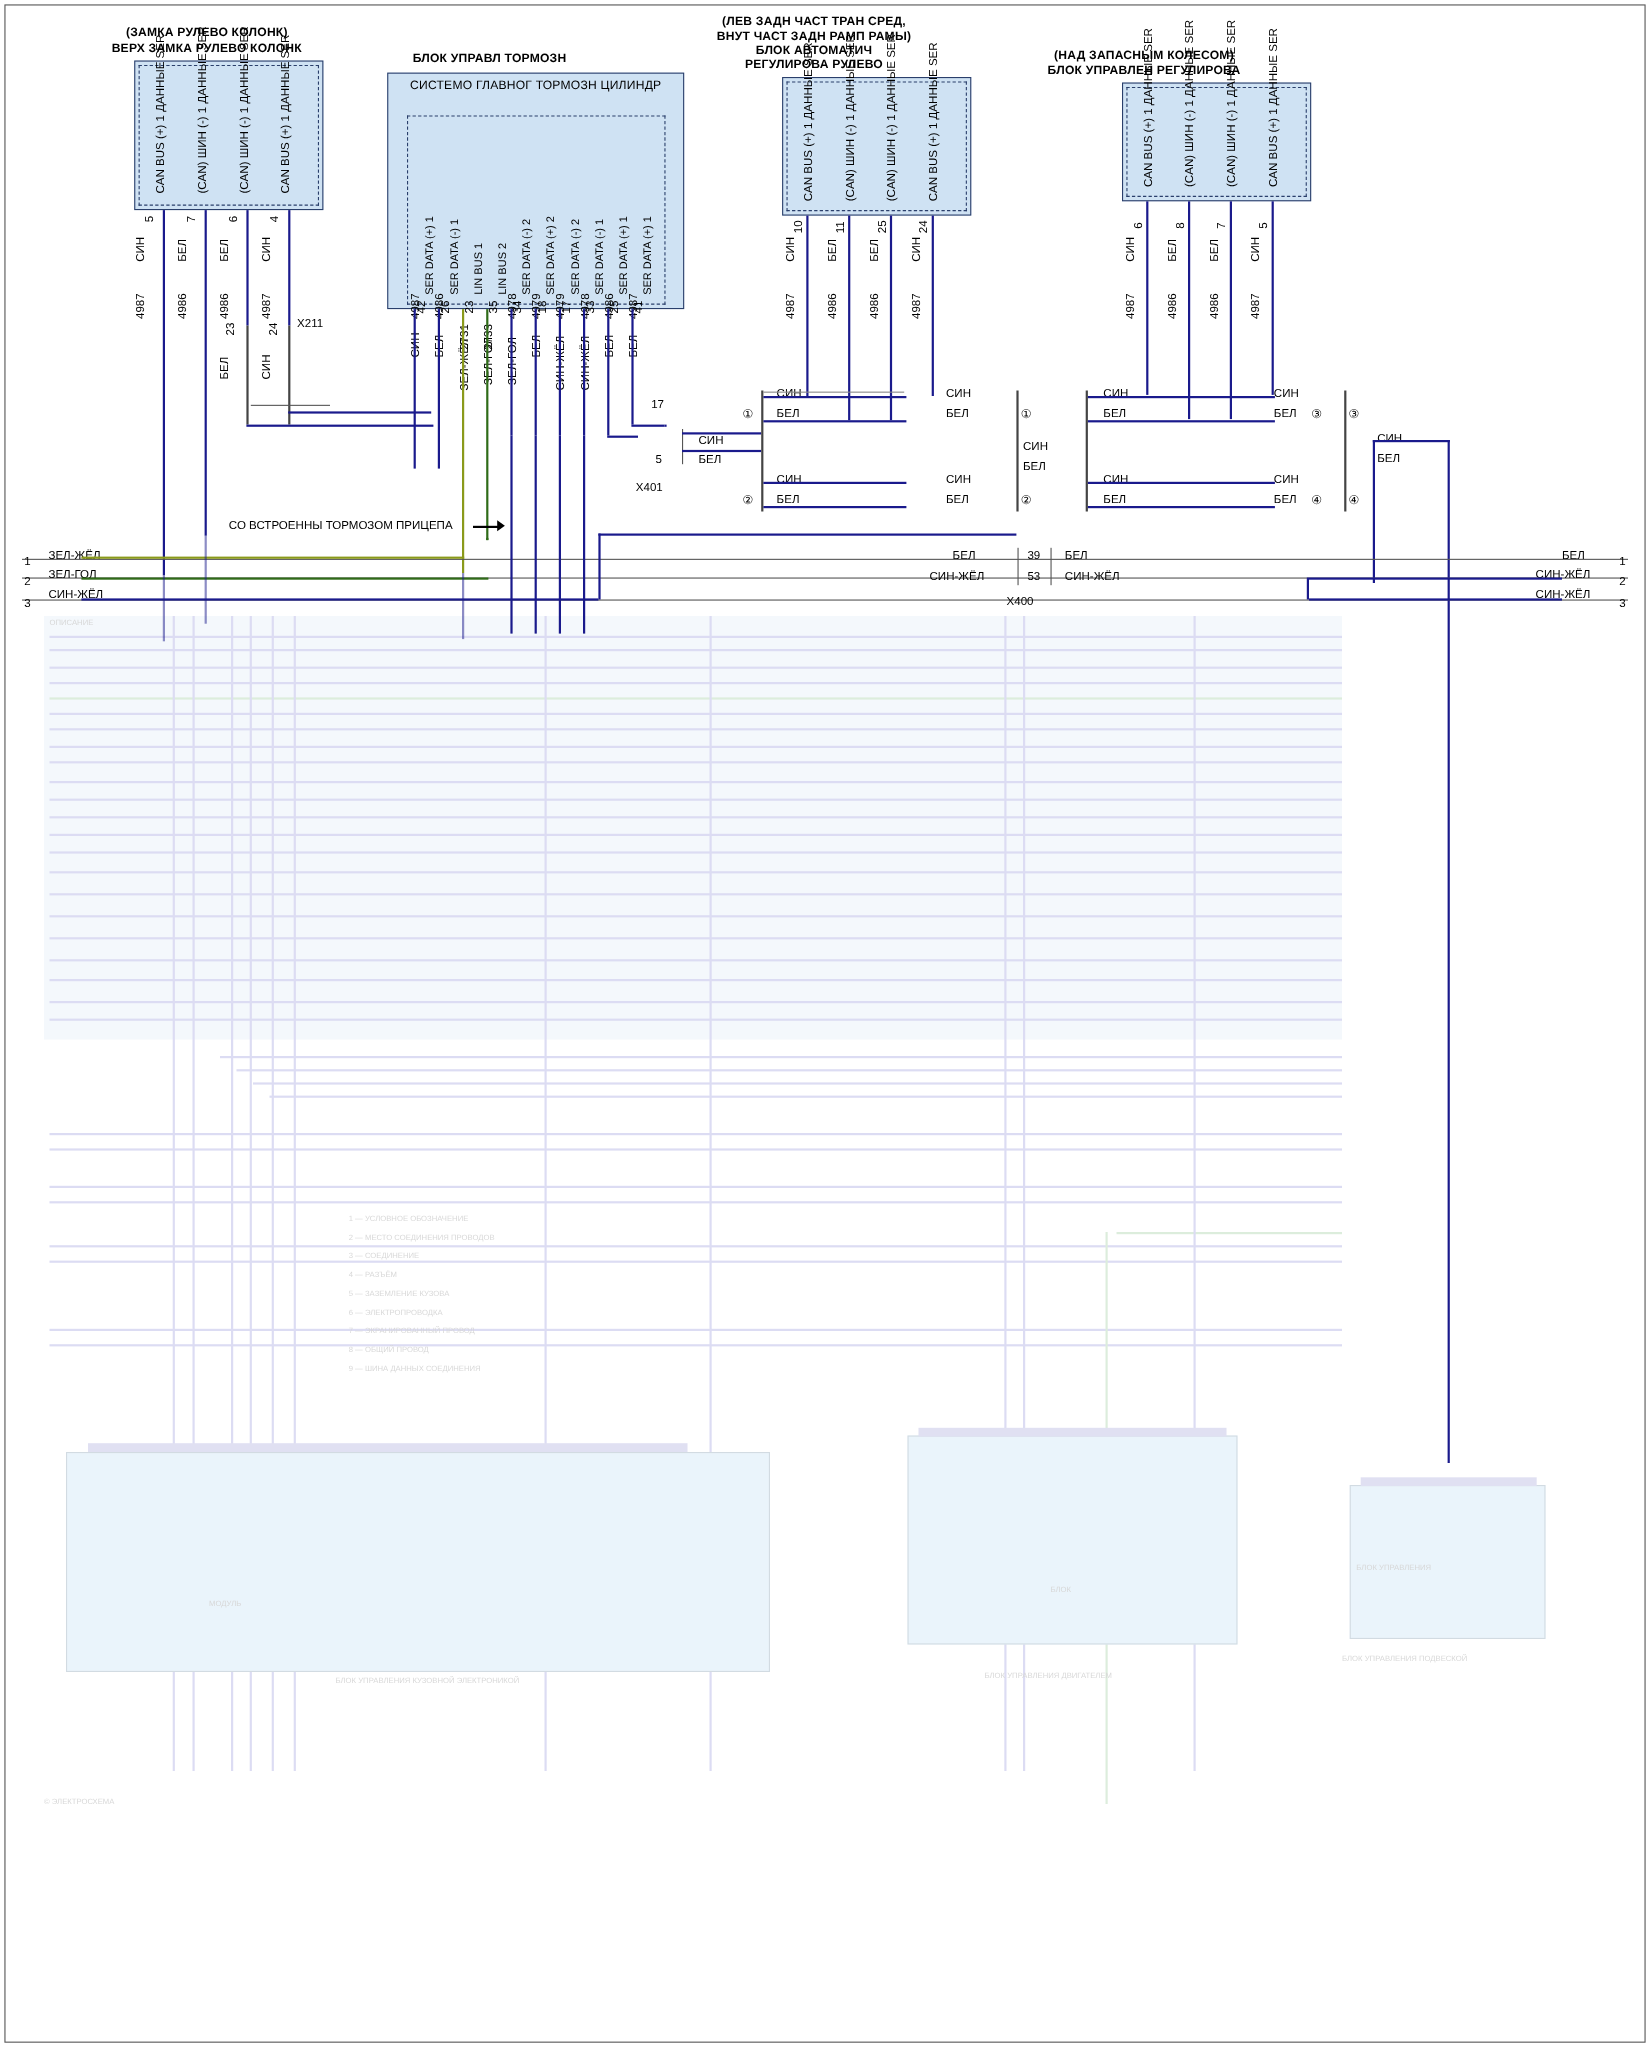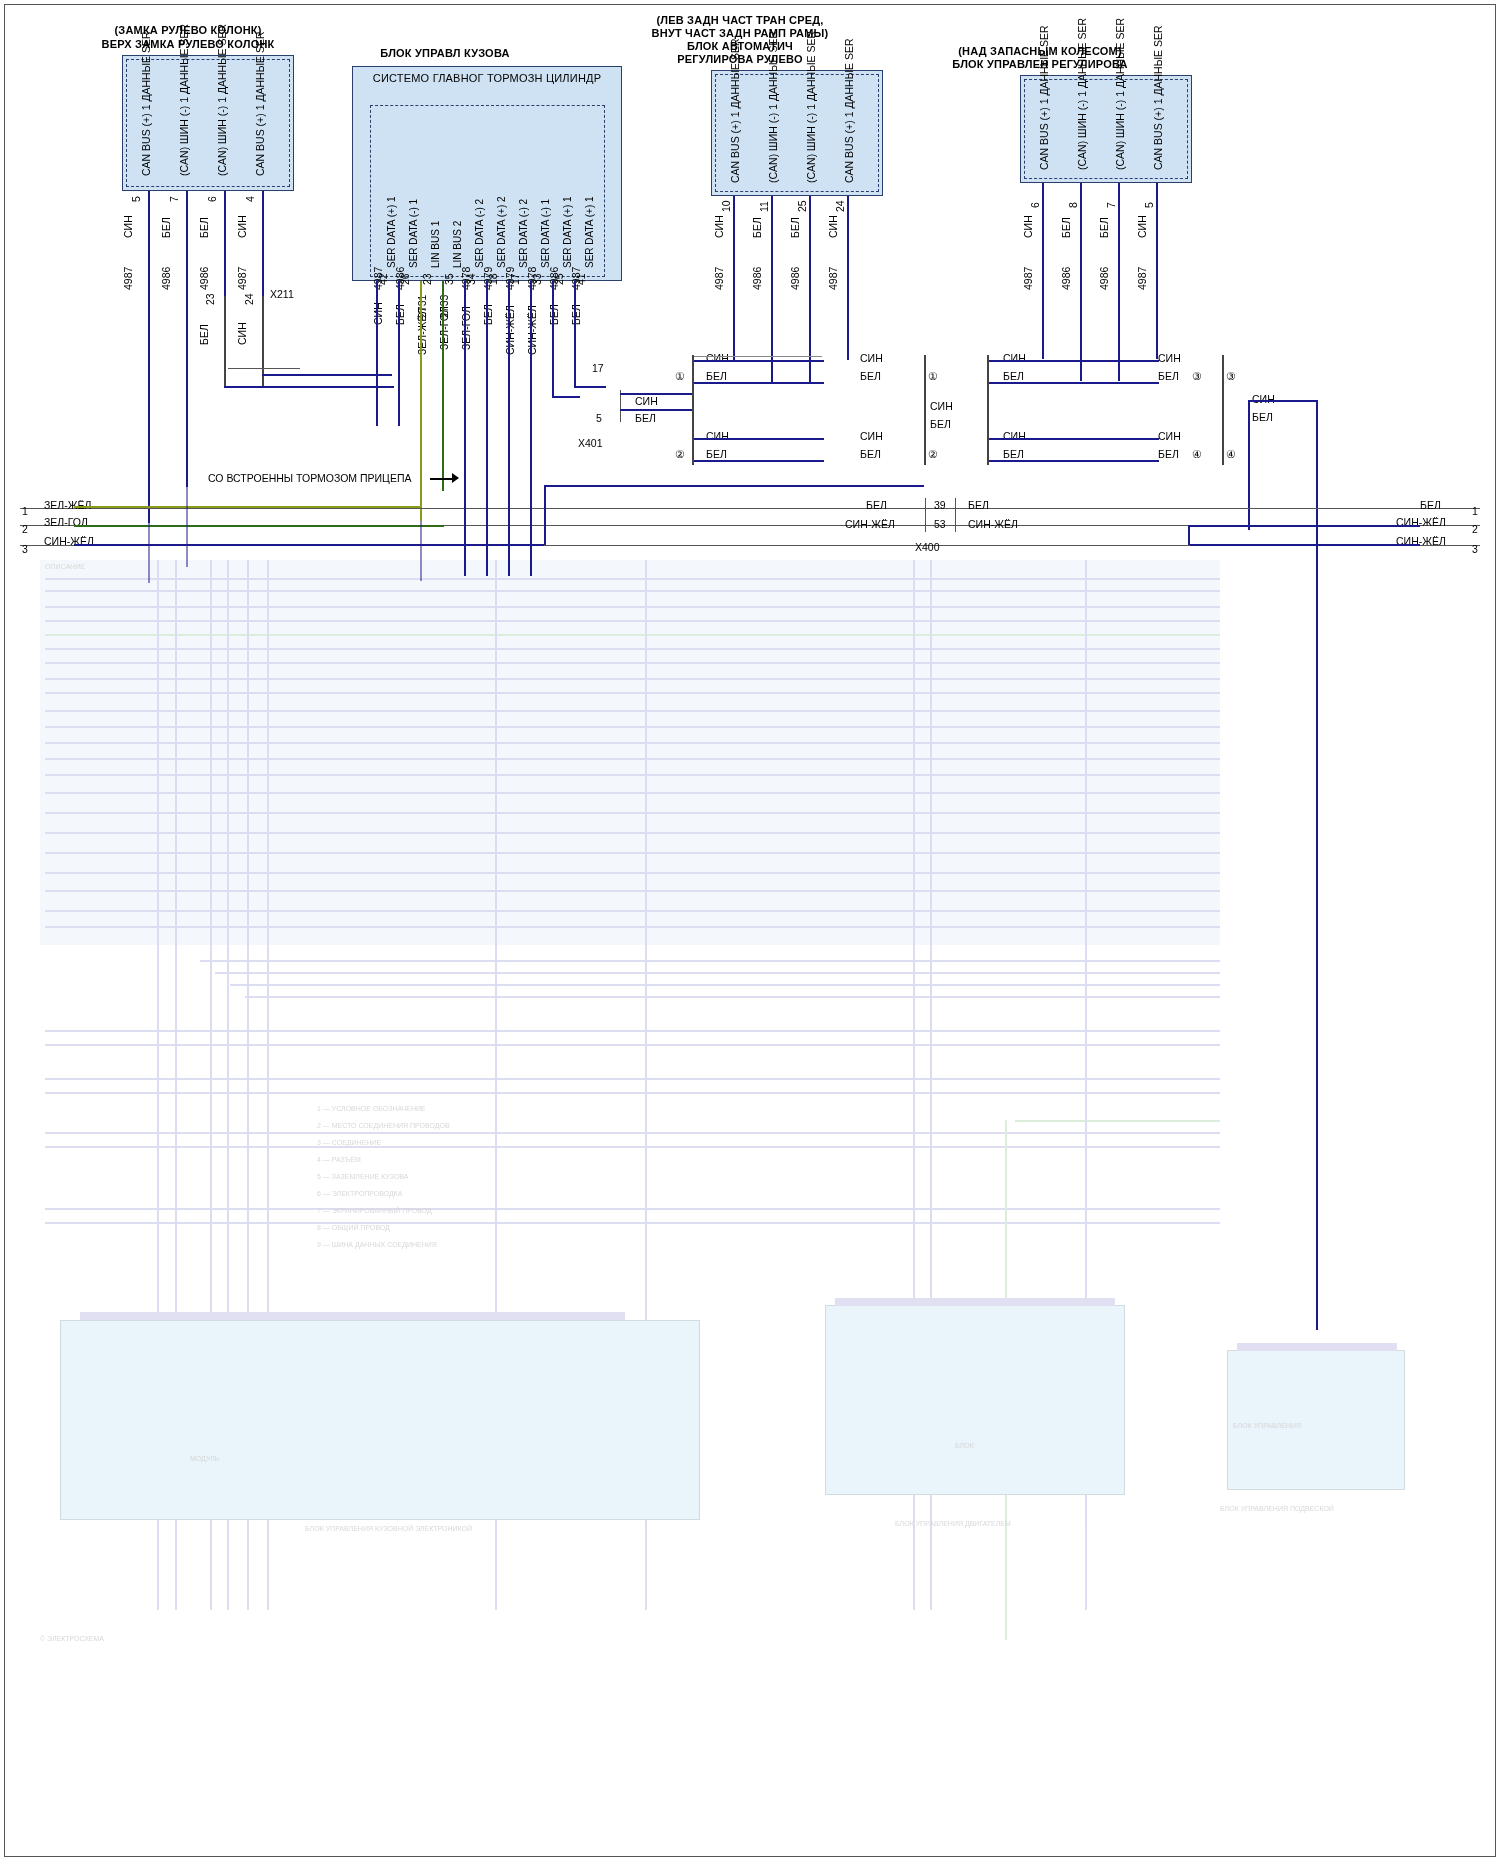--- a/index.html
+++ b/index.html
@@ -150,21 +150,21 @@
   <div class="wire" style="left:148px;top:191px;width:2px;height:332px;"></div>
   <div class="wire" style="left:186px;top:191px;width:2px;height:296px;"></div>
   <div class="wire" style="left:224px;top:191px;width:2px;height:105px;"></div>
   <div class="wire" style="left:262px;top:191px;width:2px;height:105px;"></div>
   <div class="thin" style="left:224px;top:296px;width:2px;height:90px;background:#444;"></div>
   <div class="thin" style="left:262px;top:296px;width:2px;height:90px;background:#444;"></div>
   <div class="wire" style="left:224px;top:386px;width:170px;height:2px;"></div>
   <div class="wire" style="left:262px;top:374px;width:130px;height:2px;"></div>
   <div class="thin" style="left:228px;top:368px;width:72px;height:1px;background:#555;"></div>
 
-  <div class="ttl" style="left:320px;top:47px;width:250px;">БЛОК УПРАВЛ КУЗОВА</div>
+  <div class="ttl" style="left:320px;top:47px;width:250px;">БЛОК УПРАВЛ ТОРМОЗН</div>
   <div class="blk" style="left:352px;top:66px;width:270px;height:215px;"></div>
   <div class="ttl" style="left:355px;top:72px;width:264px;font-weight:normal;">СИСТЕМО ГЛАВНОГ ТОРМОЗН ЦИЛИНДР</div>
   <div class="blkinner" style="left:370px;top:105px;width:235px;height:172px;"></div>
 
   <div class="vlabel2" style="left:386px;top:268px;">SER DATA (+) 1</div>
   <div class="vlabel2" style="left:408px;top:268px;">SER DATA (-) 1</div>
   <div class="vlabel2" style="left:430px;top:268px;">LIN BUS 1</div>
   <div class="vlabel2" style="left:452px;top:268px;">LIN BUS 2</div>
   <div class="vlabel2" style="left:474px;top:268px;">SER DATA (-) 2</div>
   <div class="vlabel2" style="left:496px;top:268px;">SER DATA (+) 2</div>

